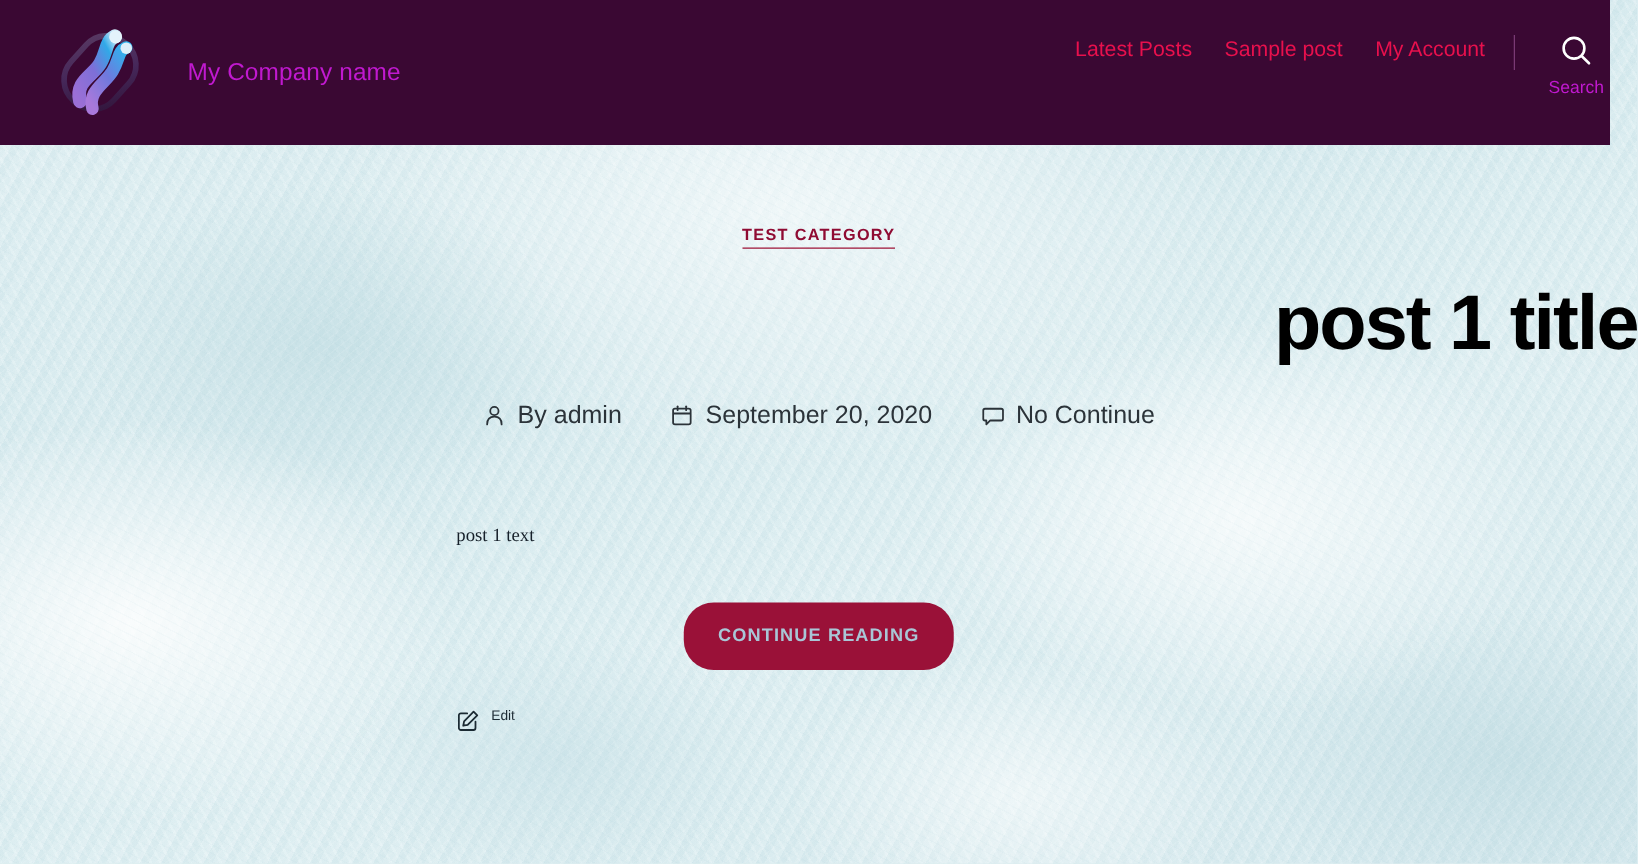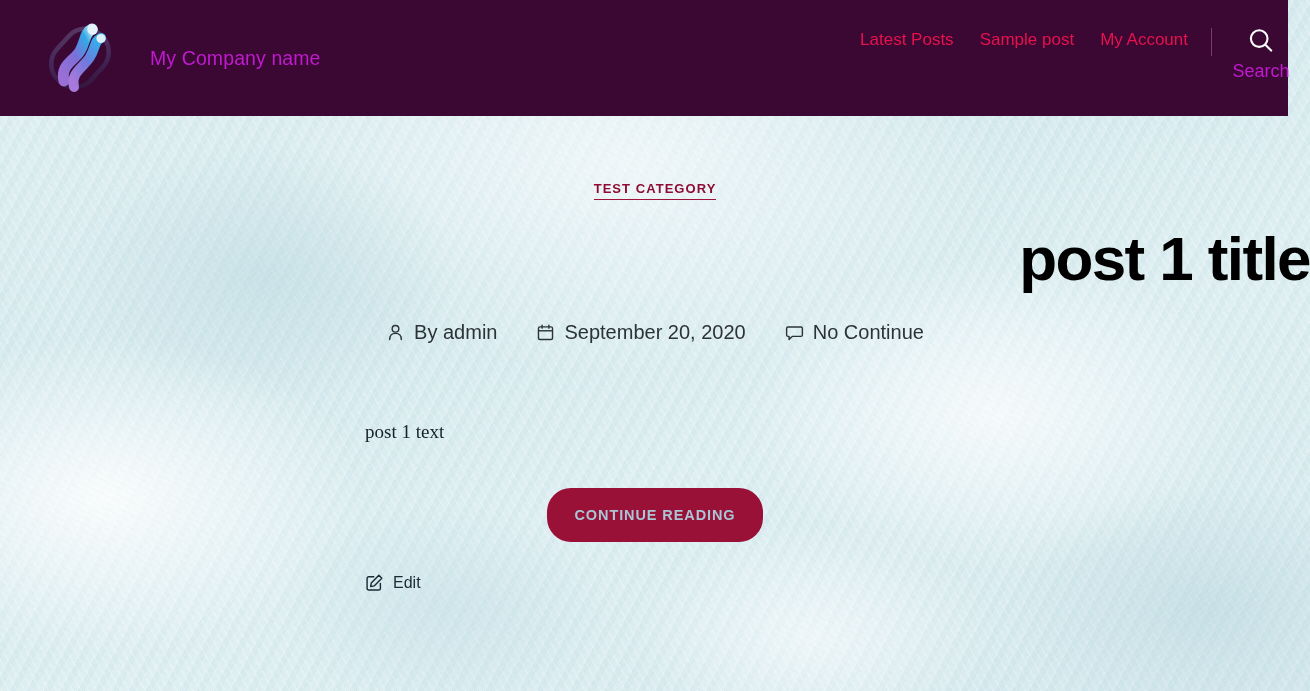--- a/index.html
+++ b/index.html
@@ -126,21 +126,21 @@
     width: 46px;
     display: flex;
     flex-direction: column;
     align-items: center;
     gap: 5px;
     text-decoration: none;
   }
   .search-toggle svg { display: block; }
   .search-label {
     color: #c019cf;
-    font-size: 18px;
+    font-size: 14px;
     font-weight: 400;
     font-family: "Liberation Sans", sans-serif;
   }
 
   
   .content-area {
     position: absolute;
     left: 0;
     top: 100px;
     width: 1310px;
@@ -199,21 +199,21 @@
   .meta-text { white-space: nowrap; }
 
   .entry-body {
     width: 580px;
     margin: 0 auto;
     padding-top: 73px;
   }
   .entry-text {
     margin: 0;
     color: #16202a;
-    font-size: 19px;
+    font-size: 15px;
     line-height: 1.6;
     font-family: "Liberation Serif", serif;
   }
   .more-link-wrap {
     text-align: center;
     padding-top: 41px;
   }
   .more-link {
     display: inline-block;
     background: #9a1138;
@@ -225,24 +225,24 @@
     text-decoration: none;
     padding: 19px 27px;
     font-family: "Liberation Sans", sans-serif;
     border-radius: 24px;
   }
   .post-edit-wrap {
     padding-top: 31px;
   }
   .post-edit-link {
     display: inline-flex;
-    align-items: flex-end;
+    align-items: flex-start;
     gap: 9px;
     color: #1b2a33;
-    font-size: 16px;
+    font-size: 11px;
     text-decoration: none;
     font-family: "Liberation Sans", sans-serif;
   }
   .post-edit-link svg { display: block; }
 </style>
 </head>
 <body>
 
 <div class="page">
 

